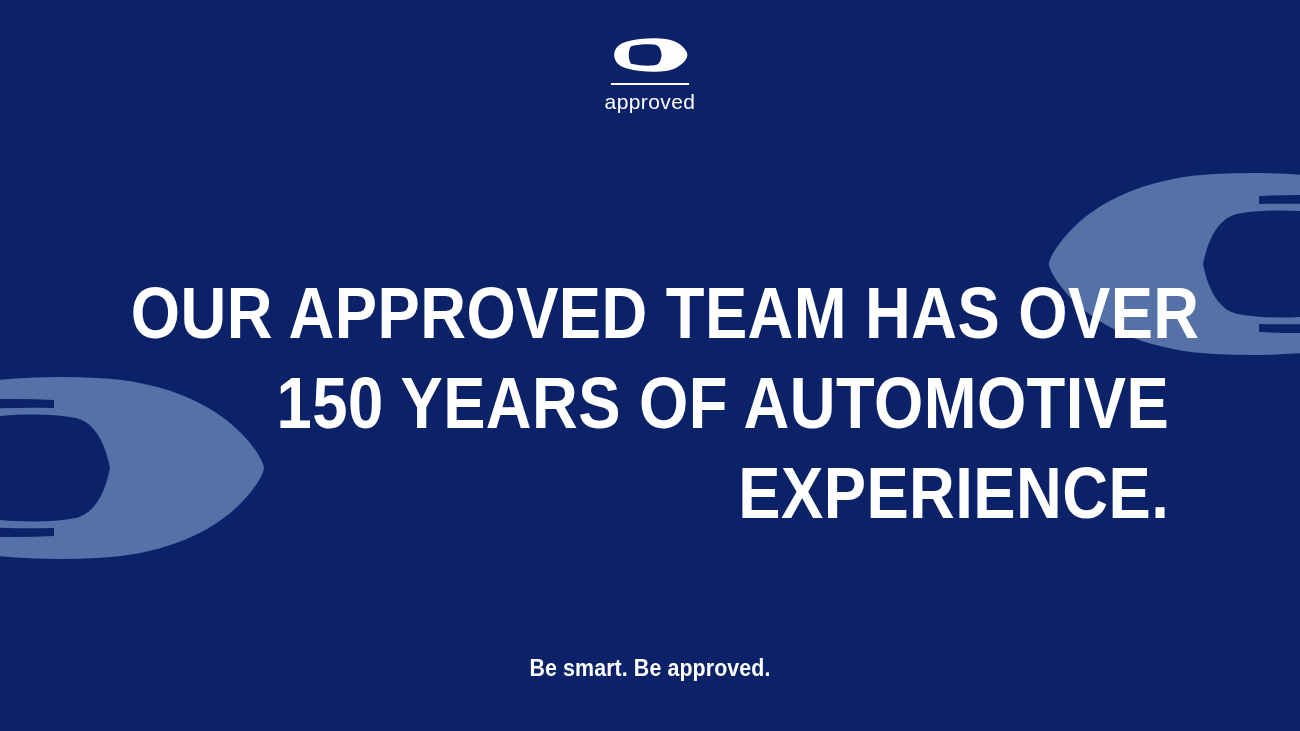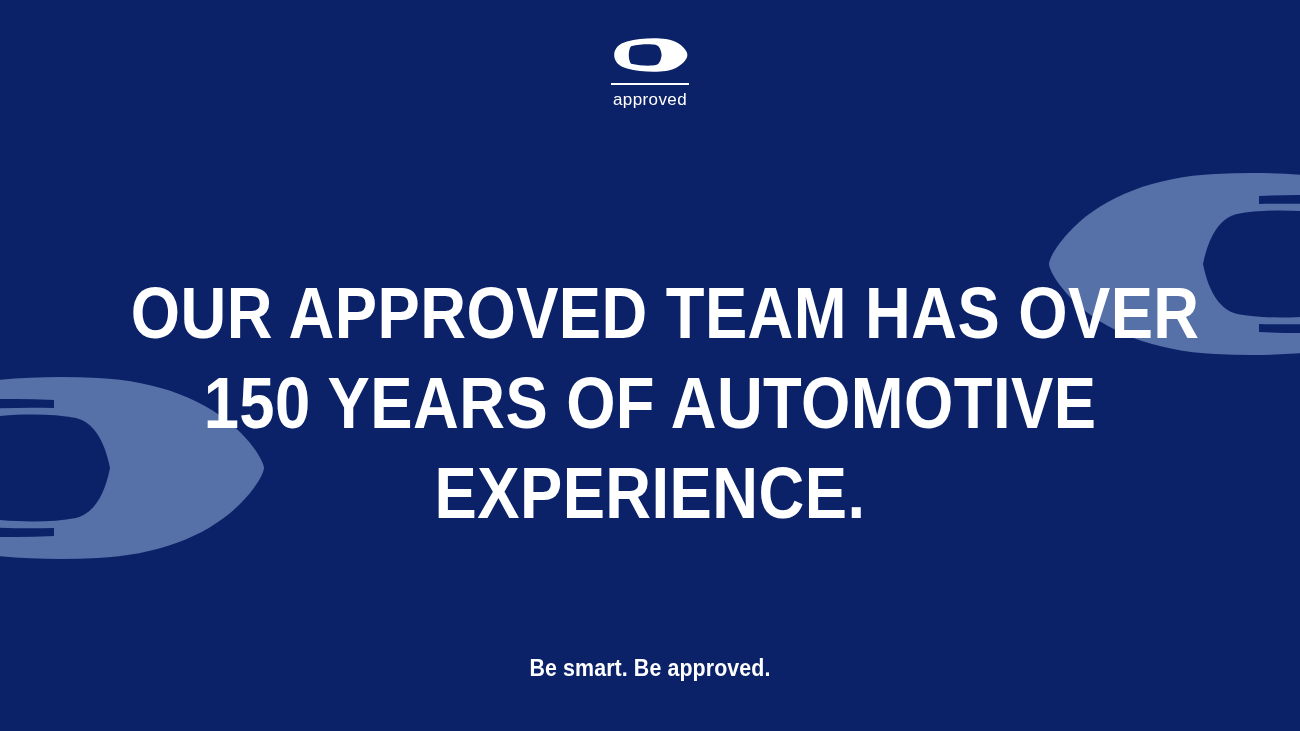--- a/index.html
+++ b/index.html
@@ -36,33 +36,33 @@
   #logo-car-icon { display: block; }
   #logo-rule {
     width: 78px;
     height: 2px;
     background: #ffffff;
     margin-top: 9px;
   }
   #logo-wordmark {
     margin-top: 6px;
     color: #ffffff;
-    font-size: 17px;
+    font-size: 21px;
     letter-spacing: 0.4px;
     font-weight: 400;
     line-height: 1;
   }
 
   
   #headline {
     position: absolute;
     left: 60px;
     right: 60px;
     top: 268px;
-    text-align: center;
+    text-align: right;
     color: #ffffff;
   }
   .headline-line {
     font-size: 72px;
     line-height: 90px;
     font-weight: 700;
     letter-spacing: 0.5px;
     white-space: nowrap;
     transform: scaleX(0.88);
     transform-origin: center center;

